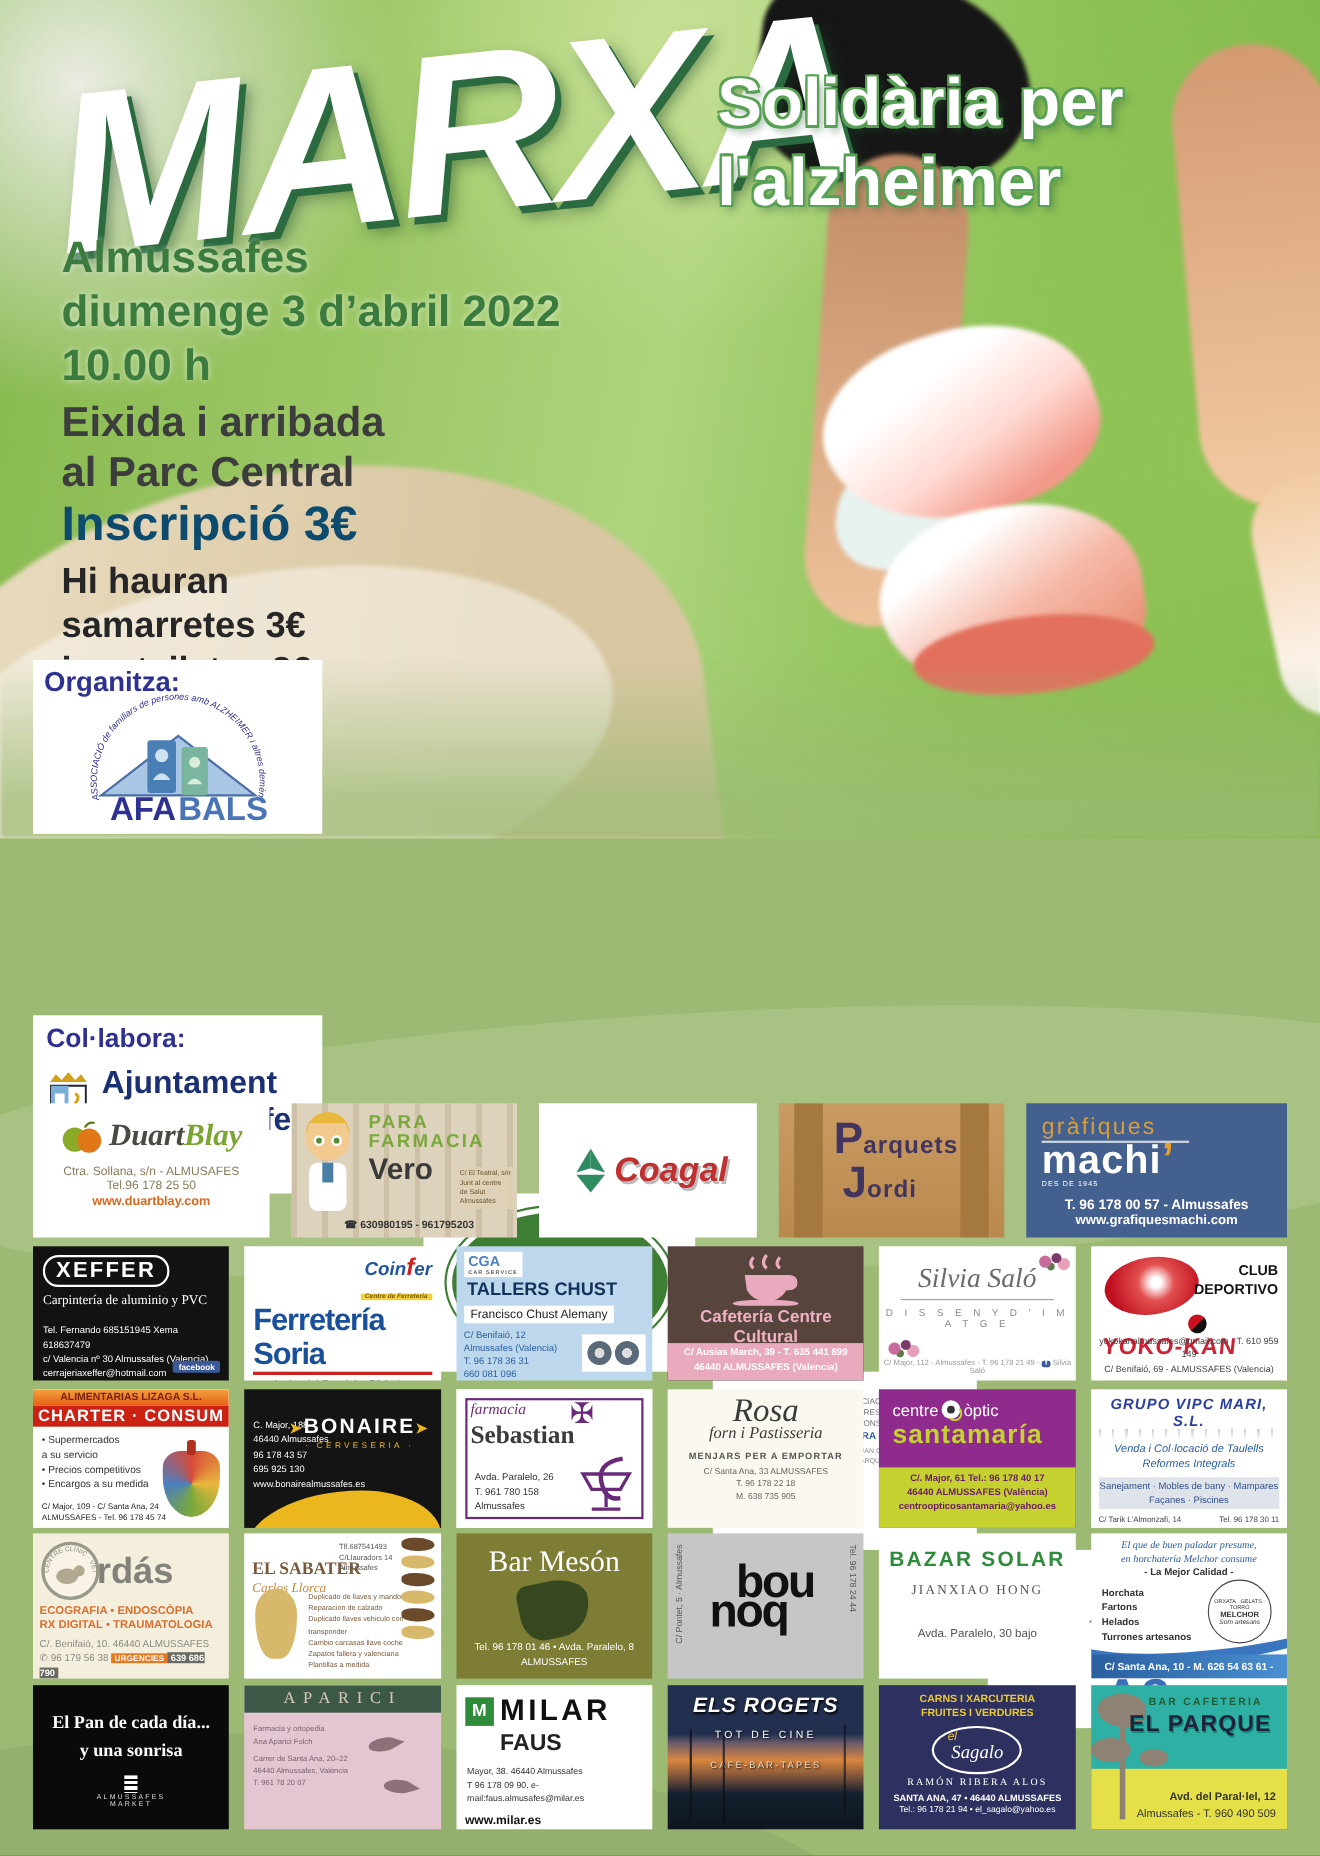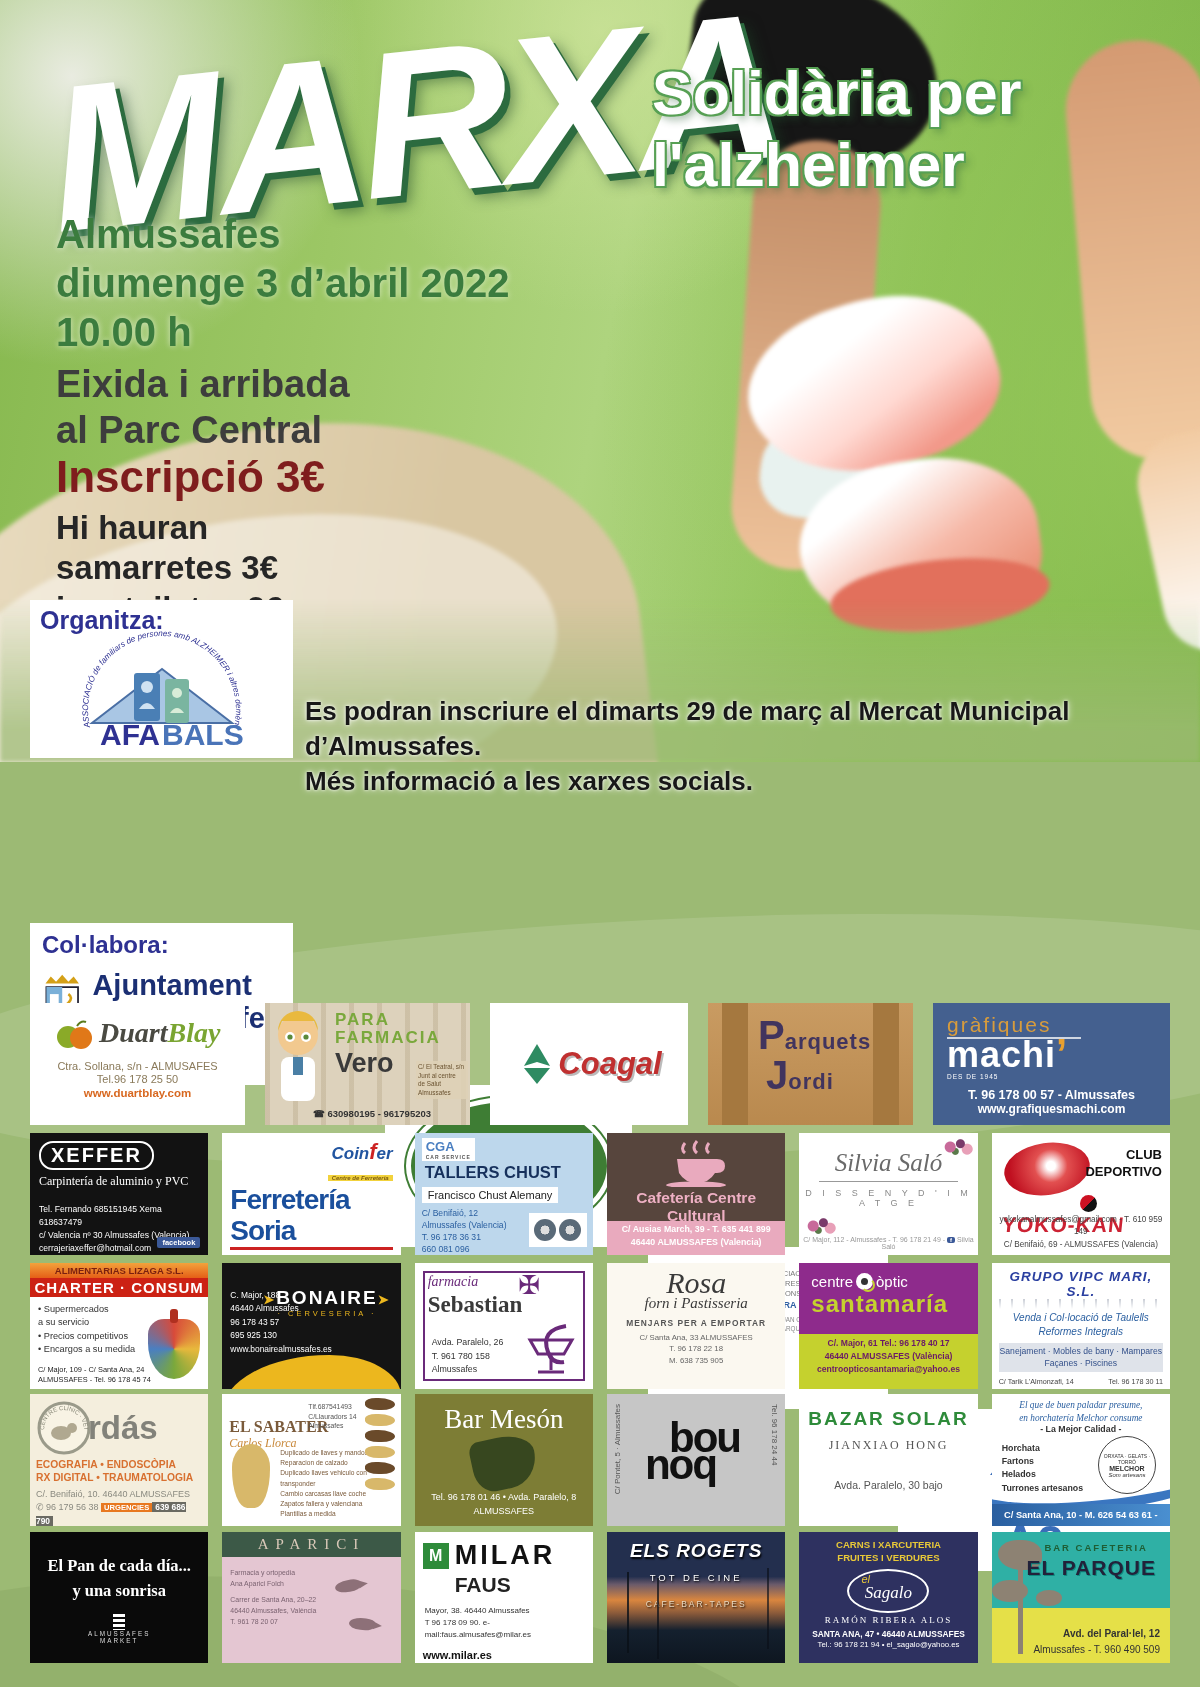--- a/index.html
+++ b/index.html
@@ -32,21 +32,21 @@
   
   .title{position:absolute;left:48px;top:18px;font-size:208px;font-weight:900;font-style:italic;
     color:#fff;letter-spacing:-6px;transform:rotate(-6deg);line-height:1;
     text-shadow:5px 7px 0 #2c6b3f,8px 10px 14px rgba(30,70,40,.5);}
   .subtitle{position:absolute;left:652px;top:58px;font-size:61px;font-weight:900;color:#fff;line-height:1.18;
     text-shadow:-2px -2px 0 #57a054,2px -2px 0 #57a054,-2px 2px 0 #57a054,2px 2px 0 #57a054,4px 5px 8px rgba(40,90,50,.45);}
   
   .when{position:absolute;left:56px;top:210px;font-size:40px;font-weight:800;color:#3b7c3e;line-height:1.22;
     text-shadow:0 0 6px rgba(255,255,255,.6);}
   .route{position:absolute;left:56px;top:362px;font-size:38px;font-weight:800;color:#3d3d3d;line-height:1.2;}
-  .fee{position:absolute;left:56px;top:452px;font-size:44px;font-weight:800;color:#7f1d1d;}
+  .fee{position:absolute;left:56px;top:452px;font-size:44px;font-weight:800;color:#0c4a6e;}
   .extras{position:absolute;left:56px;top:508px;font-size:33px;font-weight:800;color:#262626;line-height:1.22;}
   
   .card{background:#fff;position:relative;overflow:hidden;}
   
   .org{left:30px;top:600px;width:263px;height:158px;padding:6px 10px;box-sizing:border-box;}
   .org-label{color:#2e3192;font-weight:800;font-size:25px;}
   .afabals{display:block;margin:-4px auto 0;}
   .announce{position:absolute;left:305px;top:694px;width:790px;font-size:26px;font-weight:800;color:#181818;line-height:1.35;
     text-shadow:0 0 7px rgba(255,255,255,.85),0 0 3px rgba(255,255,255,.9);}
   
@@ -325,24 +325,20 @@
       <rect x="103" y="48" width="24" height="44" rx="3" fill="#7ab5a0"></rect>
       <circle cx="85" cy="56" r="6" fill="#cfe2f2"></circle>
       <path d="M77 78 q8 -12 16 0 z" fill="#cfe2f2"></path>
       <circle cx="115" cy="62" r="5" fill="#d8ecd8"></circle>
       <path d="M108 82 q7 -10 14 0 z" fill="#d8ecd8"></path>
       <text x="38" y="114" font-size="30" font-weight="bold" fill="#2e3192">AFA</text>
       <text x="100" y="114" font-size="30" font-weight="bold" fill="#4a74b8">BALS</text>
     </svg>
   </div>
 
-  <div class="announce">
-    <div>Es podran inscriure el dimarts 29 de març al Mercat Municipal d’Almussafes.</div>
-    <div>Més informació a les xarxes socials.</div>
-  </div>
 
   <div class="card abs colla">
     <div class="colla-label">Col·labora:</div>
     <div class="aj">
       <svg width="46" height="66" viewBox="0 0 46 66">
         <path d="M4 12 L10 4 L16 10 L23 2 L30 10 L36 4 L42 12 Z" fill="#d4a017"></path>
         <path d="M5 16 h36 v30 q0 14 -18 18 q-18 -4 -18 -18 Z" fill="#fff" stroke="#223" stroke-width="2"></path>
         <path d="M5 16 h18 v47 q-18 -4 -18 -17 Z" fill="#7ab0d8"></path>
         <rect x="9" y="24" width="10" height="12" fill="#fff"></rect>
         <path d="M30 24 q6 4 0 10 q6 4 0 10" stroke="#d4a017" stroke-width="3" fill="none"></path>

